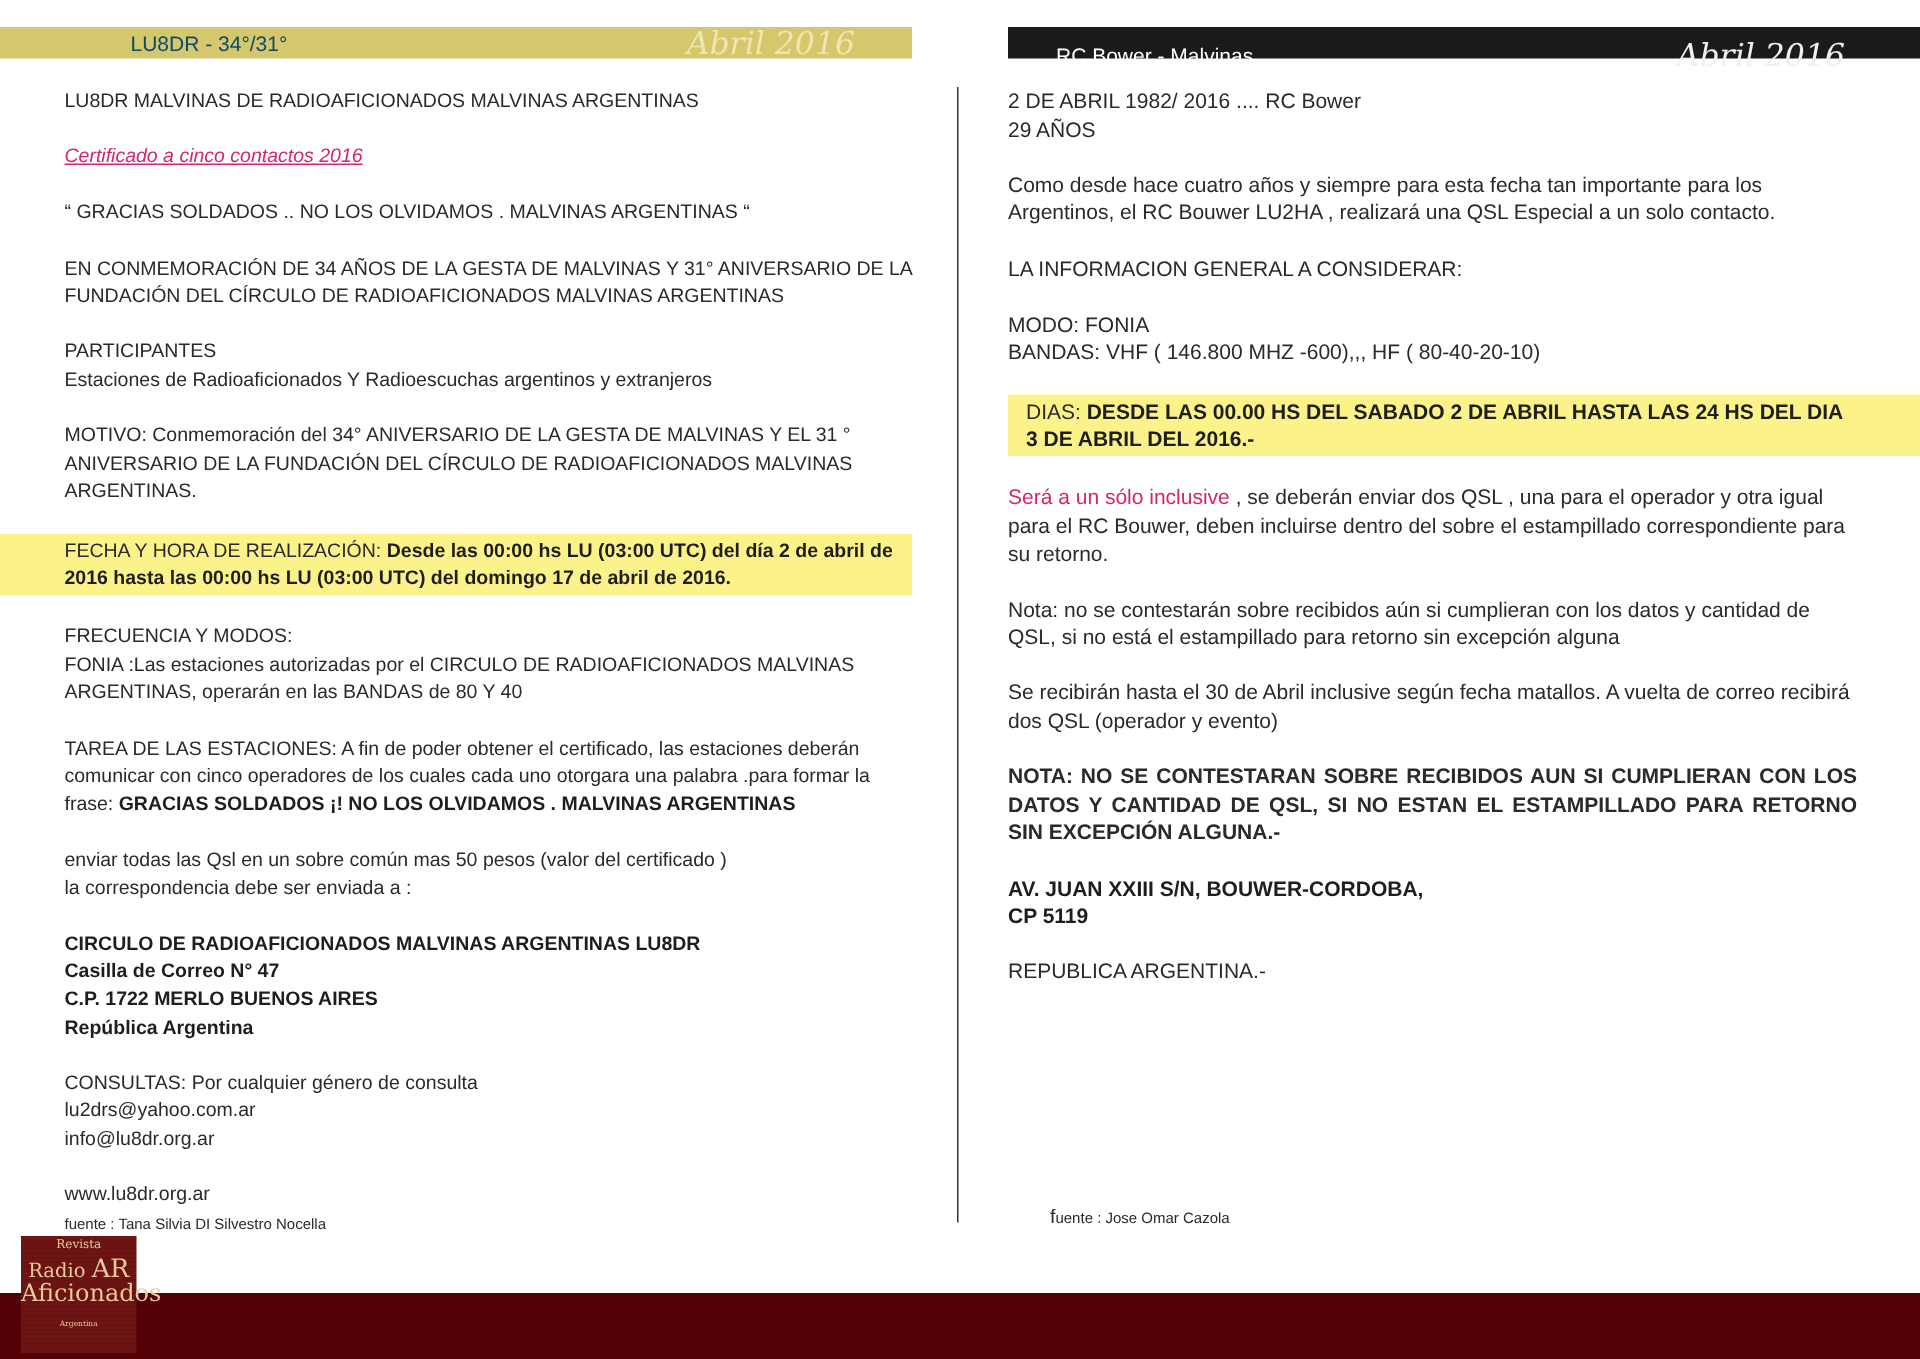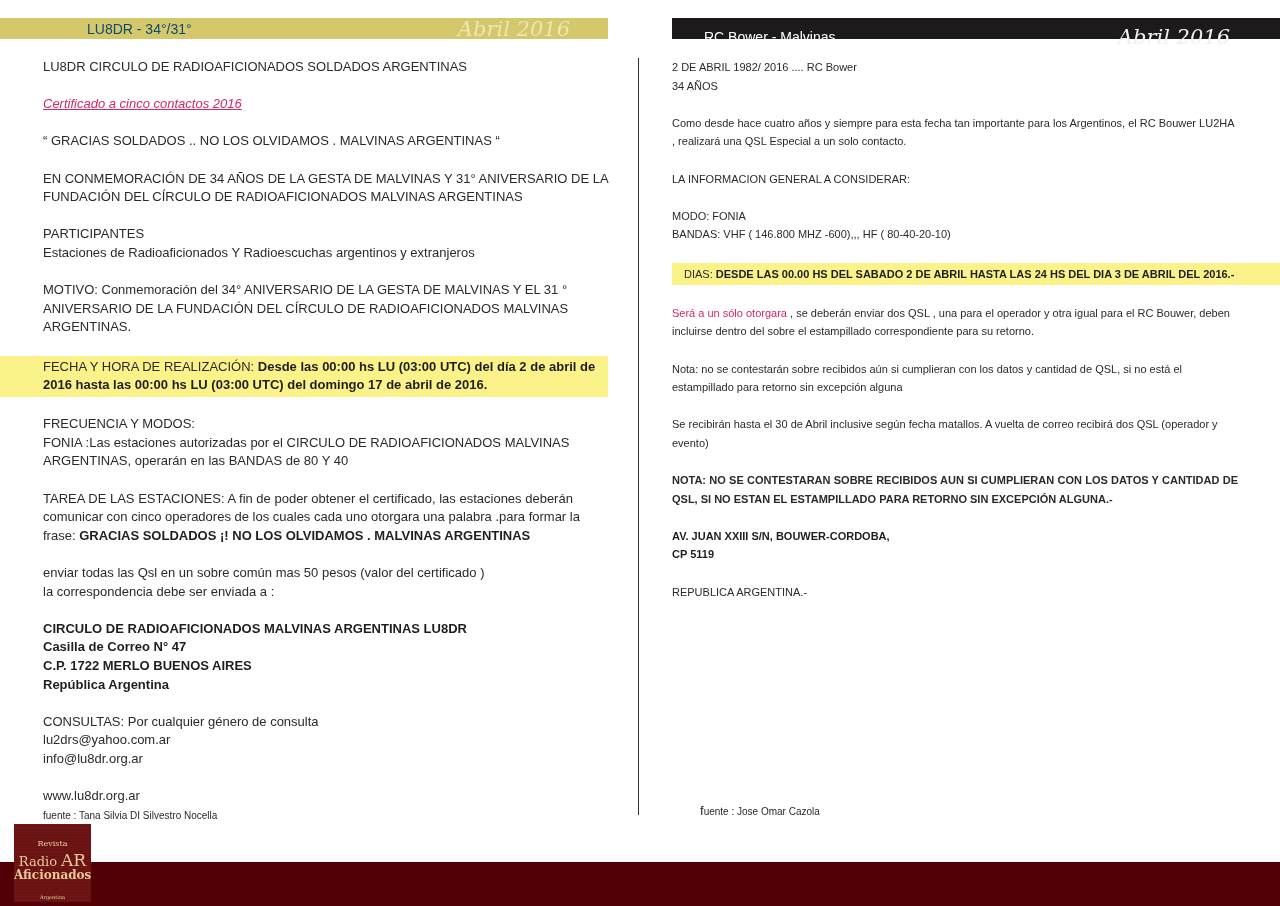--- a/index.html
+++ b/index.html
@@ -22,21 +22,21 @@
   .header-date { font-family: "DejaVu Serif", serif; font-style: italic; font-size: 21px; }
   .header-left .header-date { color: #efe6b0; }
   .header-right .header-date { color: #f0f0f0; }
 
   .column {
     position: absolute; top: 58px;
     font-family: "Liberation Sans", sans-serif;
     font-size: 13px; line-height: 18.6px;
   }
   .col-left { left: 43px; width: 565px; }
-  .col-right { left: 672px; width: 566px; font-size: 11px; }
+  .col-right { left: 672px; width: 566px; font-size: 14px; }
   .para { margin: 0 0 18.6px 0; }
   .para.tight { margin-bottom: 0; }
   .bold { font-weight: bold; color: #1e1e1e; }
   .pink { color: #d6246e; }
   .pink-link { color: #d6246e; font-style: italic; text-decoration: underline; }
   .highlight-left {
     background: #fcf28a;
     margin-left: -43px; padding: 2px 0 2px 43px; width: 565px;
   }
   .highlight-right {
@@ -59,40 +59,40 @@
   .footer-bar {
     position: absolute; left: 0; top: 862px; width: 1280px; height: 44px;
     background: #520005;
   }
   .logo {
     position: absolute; left: 14px; top: 824px; width: 77px; height: 78px;
     background: #6e1414;
     background-image: repeating-linear-gradient(0deg, rgba(0,0,0,0.08) 0 1px, transparent 1px 3px);
     font-family: "DejaVu Serif", serif; color: #e7c99a; text-align: center;
   }
-  .logo-revista { font-size: 8px; margin-top: 15px; }
+  .logo-revista { font-size: 8px; margin-top: 1px; }
   .logo-line1 { font-size: 13px; margin-top: 5px; line-height: 14px; }
   .logo-line1 .ar { font-size: 17px; }
-  .logo-line2 { font-size: 12px; line-height: 13px; font-weight: bold; }
+  .logo-line2 { font-size: 16px; line-height: 13px; }
   .logo-country { font-size: 5px; margin-top: 12px; }
 </style>
 </head>
 <body>
 
 <div class="header-bar header-left">
   <span class="header-title">LU8DR - 34°/31°</span>
   <span class="header-date">Abril 2016</span>
 </div>
 <div class="header-bar header-right">
   <span class="header-title">RC Bower - Malvinas</span>
   <span class="header-date">Abril 2016</span>
 </div>
 
 <div class="column col-left">
-  <p class="para">LU8DR CIRCULO DE RADIOAFICIONADOS SOLDADOS ARGENTINAS</p>
+  <p class="para">LU8DR MALVINAS DE RADIOAFICIONADOS MALVINAS ARGENTINAS</p>
   <p class="para"><a class="pink-link">Certificado a cinco contactos 2016</a></p>
   <p class="para">“ GRACIAS SOLDADOS .. NO LOS OLVIDAMOS . MALVINAS ARGENTINAS “</p>
   <p class="para">EN CONMEMORACIÓN DE 34 AÑOS DE LA GESTA DE MALVINAS Y 31° ANIVERSARIO DE LA FUNDACIÓN DEL CÍRCULO DE RADIOAFICIONADOS MALVINAS ARGENTINAS</p>
   <p class="para">
     <span>PARTICIPANTES</span><br>
     <span>Estaciones de Radioaficionados Y Radioescuchas argentinos y extranjeros</span>
   </p>
   <p class="para">MOTIVO: Conmemoración del 34° ANIVERSARIO DE LA GESTA DE MALVINAS Y EL 31 ° ANIVERSARIO DE LA FUNDACIÓN DEL CÍRCULO DE RADIOAFICIONADOS MALVINAS ARGENTINAS.</p>
   <p class="para highlight-left">
     <span>FECHA Y HORA DE REALIZACIÓN: </span><span class="bold">Desde las 00:00 hs LU (03:00 UTC) del día 2 de abril de 2016 hasta las 00:00 hs LU (03:00 UTC) del domingo 17 de abril de 2016.</span>
@@ -123,33 +123,33 @@
     <a>www.lu8dr.org.ar</a><br>
     <span class="source-small">fuente : Tana Silvia DI Silvestro Nocella</span>
   </p>
 </div>
 
 <div class="divider"></div>
 
 <div class="column col-right">
   <p class="para">
     <span>2 DE ABRIL 1982/ 2016 .... RC Bower</span><br>
-    <span>34 AÑOS</span>
+    <span>29 AÑOS</span>
   </p>
   <p class="para">Como desde hace cuatro años y siempre para esta fecha tan importante para los Argentinos, el RC Bouwer LU2HA , realizará una QSL Especial a un solo contacto.</p>
   <p class="para">LA INFORMACION GENERAL A CONSIDERAR:</p>
   <p class="para">
     <span>MODO: FONIA</span><br>
     <span>BANDAS: VHF ( 146.800 MHZ -600),,, HF ( 80-40-20-10)</span>
   </p>
   <p class="para highlight-right">
     <span>DIAS: </span><span class="bold">DESDE LAS 00.00 HS DEL SABADO 2 DE ABRIL HASTA LAS 24 HS DEL DIA 3 DE ABRIL DEL 2016.-</span>
   </p>
   <p class="para">
-    <span class="pink">Será a un sólo otorgara</span><span> , se deberán enviar dos QSL , una para el operador y otra igual para el RC Bouwer, deben incluirse dentro del sobre el estampillado correspondiente para su retorno.</span>
+    <span class="pink">Será a un sólo inclusive</span><span> , se deberán enviar dos QSL , una para el operador y otra igual para el RC Bouwer, deben incluirse dentro del sobre el estampillado correspondiente para su retorno.</span>
   </p>
   <p class="para">Nota: no se contestarán sobre recibidos aún si cumplieran con los datos y cantidad de QSL, si no está el estampillado para retorno sin excepción alguna</p>
   <p class="para">Se recibirán hasta el 30 de Abril inclusive según fecha matallos. A vuelta de correo recibirá dos QSL (operador y evento)</p>
   <p class="para justify">NOTA: NO SE CONTESTARAN SOBRE RECIBIDOS AUN SI CUMPLIERAN CON LOS DATOS Y CANTIDAD DE QSL, SI NO ESTAN EL ESTAMPILLADO PARA RETORNO SIN EXCEPCIÓN ALGUNA.-</p>
   <p class="para bold">
     <span>AV. JUAN XXIII S/N, BOUWER-CORDOBA,</span><br>
     <span>CP 5119</span>
   </p>
   <p class="para">REPUBLICA ARGENTINA.-</p>
 </div>

